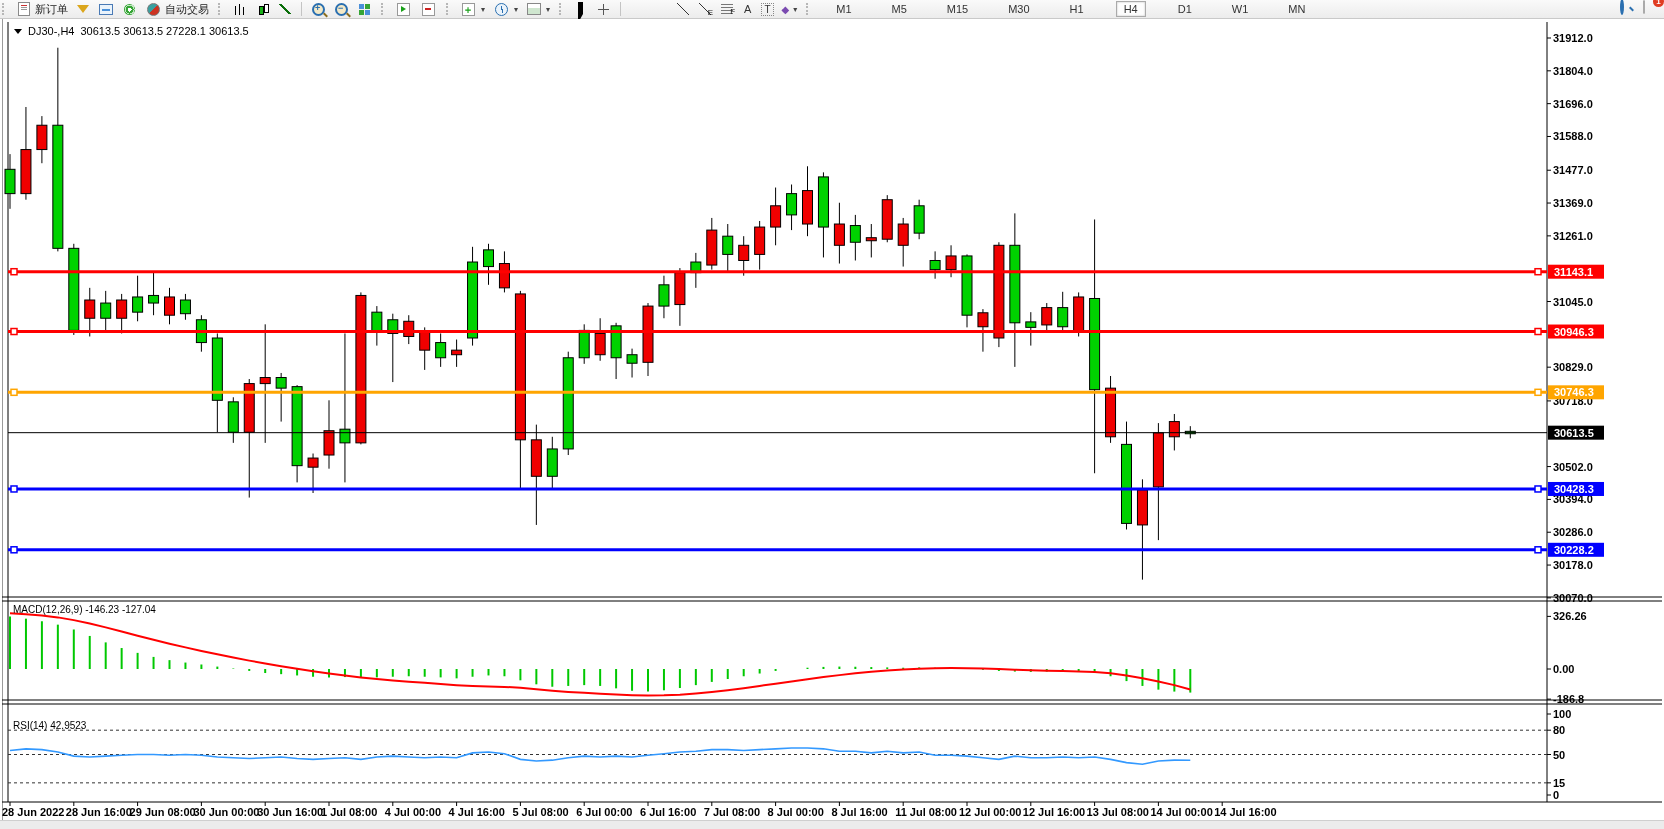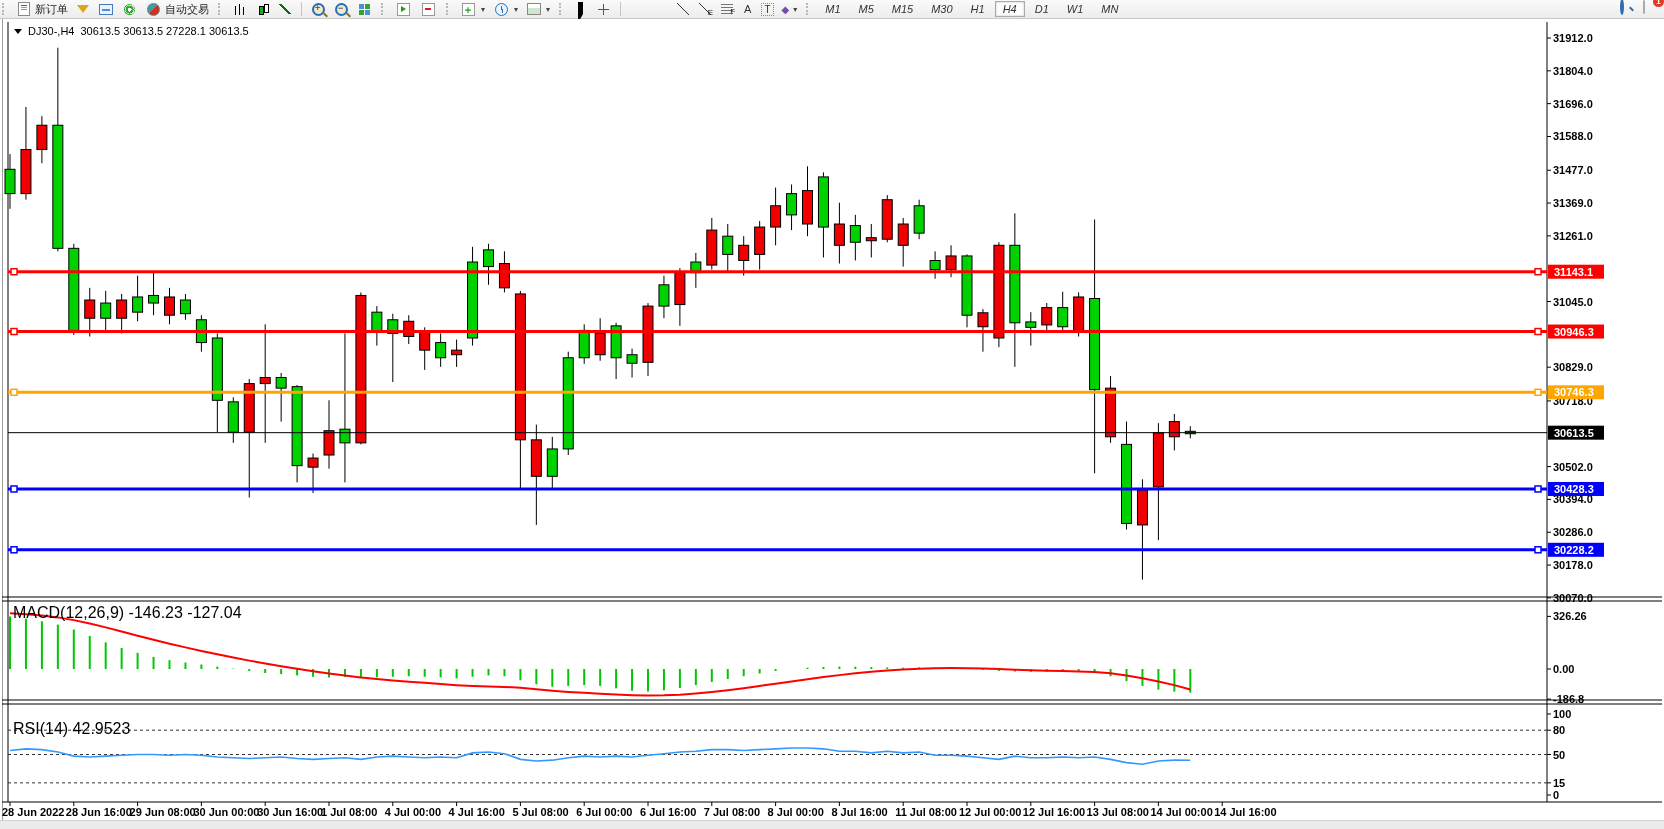--- a/index.html
+++ b/index.html
@@ -9,21 +9,21 @@
   #toolbar{position:absolute;left:0;top:0;width:1664px;height:18px;
     background:linear-gradient(#fafafa,#ececec);border-bottom:1px solid #c9c9c9;
     display:flex;align-items:center;font-size:11px;color:#222;}
   .tb-group{display:flex;align-items:center;height:16px;padding:0 3px;}
   .tb-sep{width:1px;height:14px;background:#c4c4c4;margin:0 2px;}
   .tb-grip{width:3px;height:12px;margin:0 2px;border-left:2px dotted #b7b7b7;}
   .tb-btn{display:flex;align-items:center;gap:3px;padding:1px 3px;border:1px solid transparent;
     border-radius:2px;cursor:default;text-align:center;}
   .tb-txt{white-space:nowrap;}
   .caret{font-size:8px;color:#444;margin-left:1px;}
-  .tf-btn{padding:1px 7px;margin:0 1px;border:1px solid transparent;color:#333;font-style:italic;}
+  .tf-btn{padding:1px 7px;margin:0 12px;border:1px solid transparent;color:#333;}
   .tf-btn.active{background:#fdfdfd;border:1px solid #aaa;box-shadow:inset 0 0 2px #bbb;}
   
   .ic{position:relative;width:15px;height:15px;display:inline-block;}
   .ic-doc{width:10px;height:12px;background:#fff;border:1px solid #8a8a8a;margin:1px 2px;}
   .ic-doc:after{content:"";position:absolute;left:2px;top:2px;width:6px;height:1px;background:#c33;box-shadow:0 2px 0 #999,0 4px 0 #999;}
   .ic-funnel{width:0;height:0;border-left:6px solid transparent;border-right:6px solid transparent;
     border-top:8px solid #dba61c;margin:2px 1px;}
   .ic-funnel:after{content:"";position:absolute;left:5px;top:8px;width:2px;height:5px;background:#b8860b;}
   .ic-monitor{width:12px;height:9px;background:#eaf3fb;border:1px solid #4a7ab5;margin:2px 1px;}
   .ic-monitor:after{content:"";position:absolute;left:2px;top:4px;width:8px;height:2px;background:#4a90d9;}
@@ -77,21 +77,21 @@
   .ic-bubble{width:12px;height:9px;background:#e7e7e7;border:1px solid #aaa;border-radius:3px;position:relative;}
   .badge{position:absolute;right:-6px;top:-5px;width:11px;height:11px;border-radius:50%;background:#e03c22;
     color:#fff;font-size:8px;font-weight:bold;text-align:center;line-height:11px;}
 
   
   #chart-window{position:absolute;left:0;top:19px;width:1664px;height:810px;background:#fff;border-radius:14px;}
   #win-left-border{position:absolute;left:2px;top:0;width:1px;height:801px;background:#9a9a9a;}
   #chart-title{position:absolute;left:14px;top:6px;font-size:11px;color:#000;display:flex;align-items:center;gap:6px;}
   .tri-down{width:0;height:0;border-left:4px solid transparent;border-right:4px solid transparent;border-top:5px solid #000;}
   #chart-svg{position:absolute;left:0;top:0;}
-  .panel-label{position:absolute;font-size:16px;color:#000;background:rgba(255,255,255,.0);}
+  .panel-label{position:absolute;font-size:10px;color:#000;background:rgba(255,255,255,.0);}
   #macd-label{left:13px;top:585px;}
   #rsi-label{left:13px;top:688px;margin-top:13px;}
   svg text{font-family:"Liberation Sans",sans-serif;font-size:11px;font-weight:bold;fill:#000;}
   svg text.badge-txt{fill:#fff;}
   #bottom-strip{position:absolute;left:0;top:801px;width:1664px;height:9px;background:#ececec;border-top:1px solid #cfcfcf;}
 </style>
 </head>
 <body>
 
 <div id="app">

